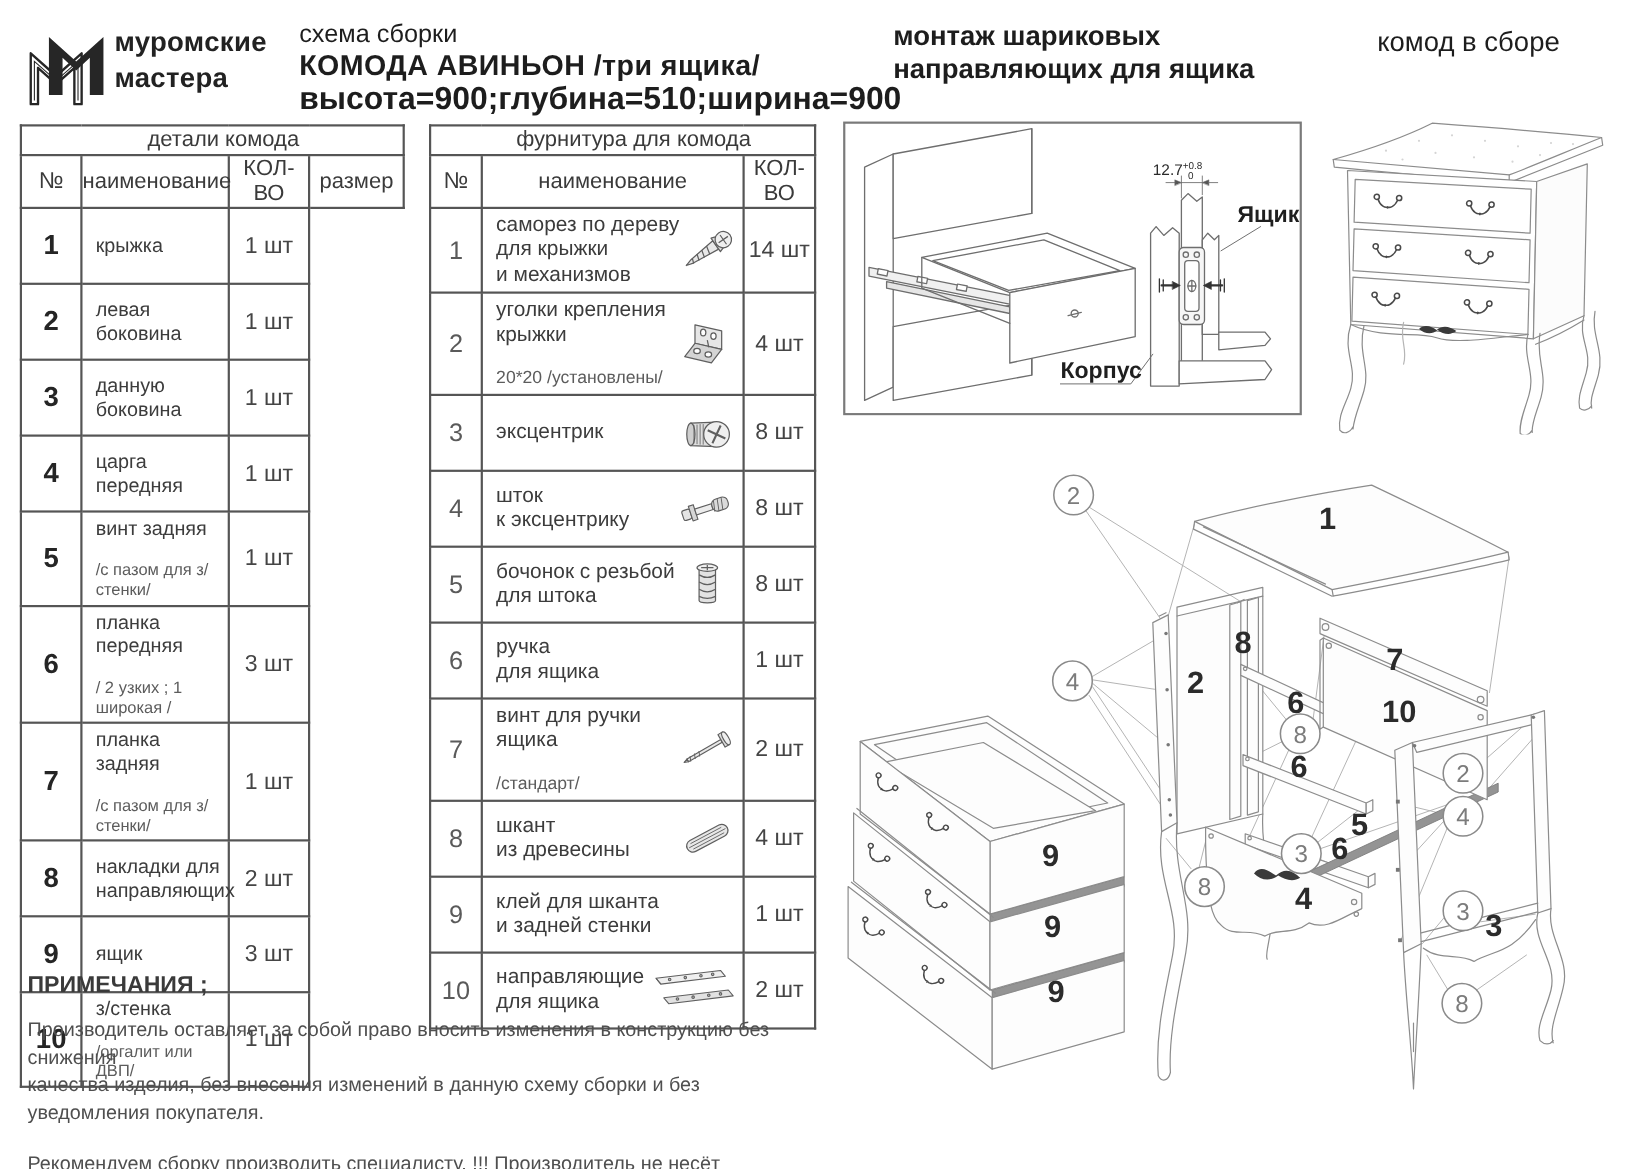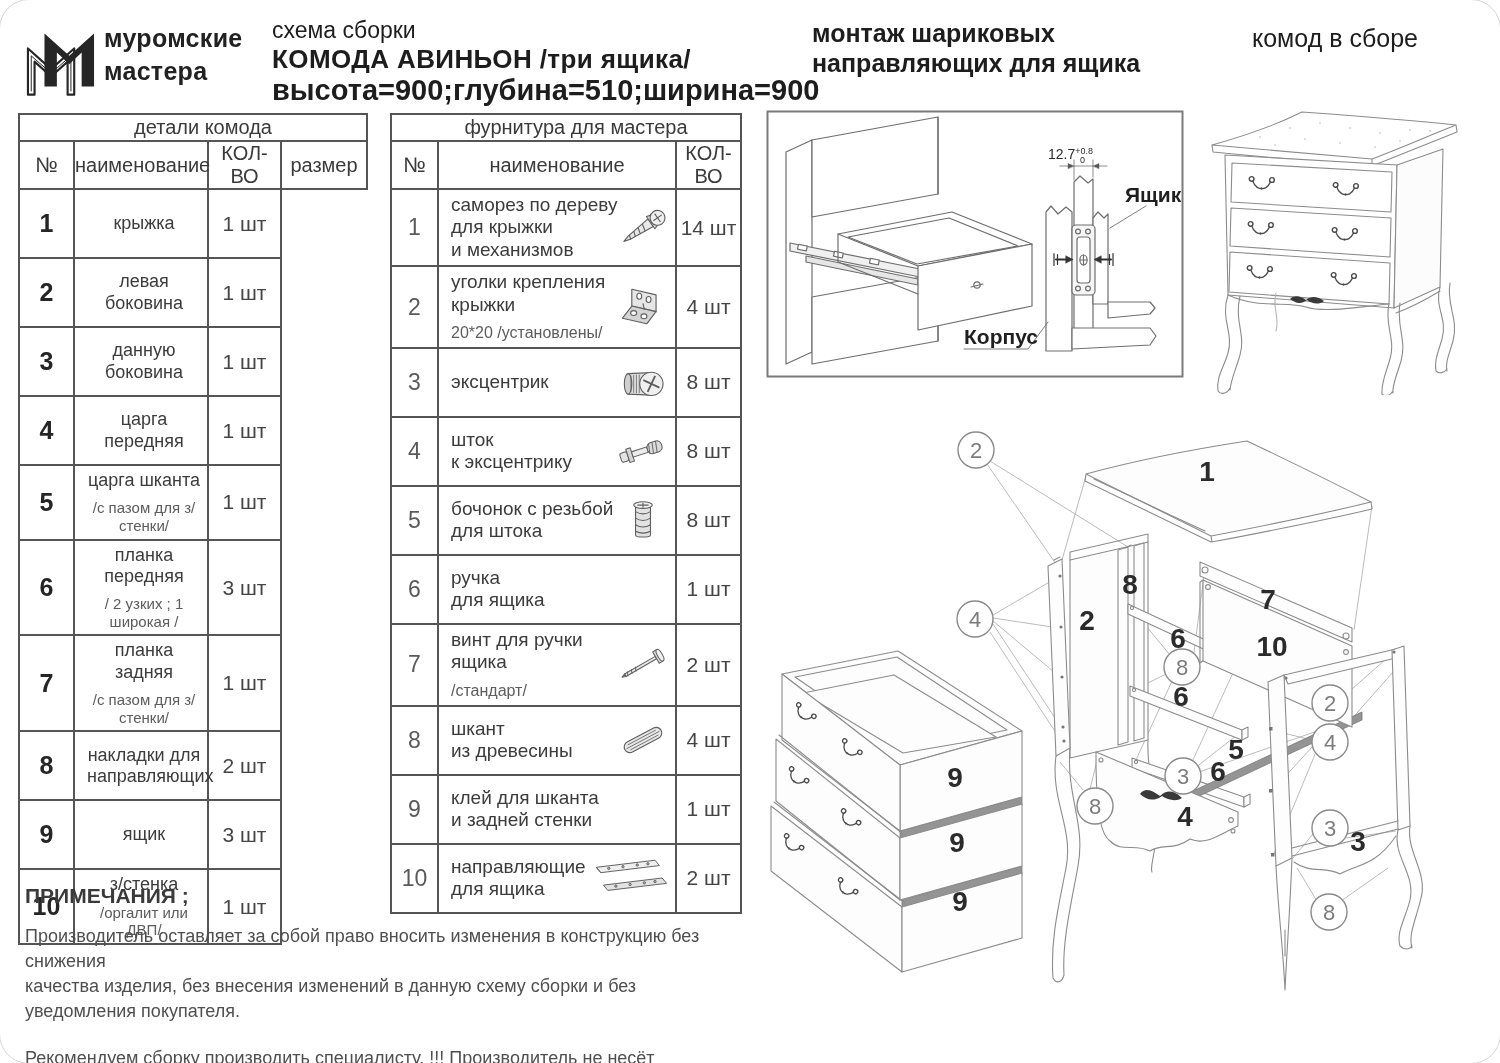--- a/index.html
+++ b/index.html
@@ -1,42 +1,42 @@
 <!DOCTYPE html>
 <html><head>
 <meta charset="utf-8">
 <style>
   html,body{margin:0;padding:0;background:#ffffff;}
   .page{
     position:relative;width:1500px;height:1063px;background:#fff;
     outline:1px solid #d6d6d6;overflow:hidden;
-    font-family:"Liberation Sans",sans-serif;color:#333;border-radius:29px;
+    font-family:"Liberation Sans",sans-serif;color:#333;
   }
   .abs{position:absolute;}
   
   .brand{left:104px;top:22px;font-size:25px;font-weight:600;color:#222;line-height:33px;letter-spacing:.3px;}
   .doc-title{left:272px;top:16px;color:#1d1d1d;}
   .doc-title .l1{font-size:23px;font-weight:500;line-height:28px;}
   .doc-title .l2{font-size:26px;font-weight:700;line-height:31px;letter-spacing:.4px;}
   .doc-title .l3{font-size:29px;font-weight:700;line-height:30px;}
   .mount-title{left:812px;top:18px;font-size:25px;font-weight:700;color:#1d1d1d;line-height:30px;}
   .assembled-title{left:1252px;top:24px;font-size:25px;font-weight:400;color:#1d1d1d;}
   
   table.tbl{border-collapse:collapse;table-layout:fixed;background:#fff;}
   .tbl th,.tbl td{border:2px solid #555;padding:0;}
   .tbl .ttl th{height:25px;font-size:20px;font-weight:400;color:#3a3a3a;padding-left:20px;}
   .tbl .hdr th{height:38px;font-size:20px;font-weight:400;color:#3a3a3a;}
   .tbl .hdr th.c-num{font-size:21px;}
   .tbl tbody tr{height:69px;}
   td.num{text-align:center;font-size:25px;font-weight:700;color:#252525;}
   .hw-tbl td.num{font-weight:400;color:#5a5a5a;font-size:23px;}
   td.name{padding:4px 6px 4px 12px;font-size:19px;color:#3c3c3c;line-height:1.18;position:relative;}
-  .parts-tbl td.name{font-size:18px;text-align:center;}
+  .parts-tbl td.name{font-size:18px;}
   .nm{white-space:pre-line;}
-  .note{display:block;font-size:15px;color:#5c5c5c;margin-top:8px;white-space:pre-line;}
+  .note{display:block;font-size:15px;color:#5c5c5c;margin-top:19px;white-space:pre-line;}
   .hw-tbl .note{font-size:16px;}
   td.qty{text-align:center;font-size:21px;color:#454545;}
   .hw-icon{position:absolute;right:4px;top:50%;transform:translateY(-50%);line-height:0;}
   .hwicon{width:56px;height:48px;}
   .hwicon-slides{width:80px;height:48px;}
   
   .mount-box{left:766px;top:110px;width:418px;height:268px;}
   .line-art{stroke:#6e6e6e;stroke-width:1.2;fill:none;stroke-linejoin:round;stroke-linecap:round;}
   .fillw{fill:#fff;}
   .mt-label{font:700 21px "Liberation Sans",sans-serif;fill:#1f1f1f;}
@@ -213,21 +213,21 @@
 
         <tr>
           <td class="num">4</td>
           <td class="name"><span class="nm">царга передняя</span></td>
           <td class="qty">1 шт</td>
 
         </tr>
 
         <tr>
           <td class="num">5</td>
-          <td class="name"><span class="nm">царга шканта</span><span class="note">/с пазом для з/стенки/</span></td>
+          <td class="name"><span class="nm">винт задняя</span><span class="note">/с пазом для з/стенки/</span></td>
           <td class="qty">1 шт</td>
 
         </tr>
 
         <tr>
           <td class="num">6</td>
           <td class="name"><span class="nm">планка передняя</span><span class="note">/ 2 узких ; 1 широкая /</span></td>
           <td class="qty">3 шт</td>
 
         </tr>
@@ -265,21 +265,21 @@
   </table>
 
   <table class="tbl hw-tbl abs" style="left:390px;top:113px;width:350px">
     <colgroup>
         <col style="width:47px">
         <col style="width:238px">
         <col style="width:65px">
       </colgroup>
     <thead>
       <tr class="ttl">
-          <th colspan="3">фурнитура для мастера</th>
+          <th colspan="3">фурнитура для комода</th>
         </tr>
       <tr class="hdr">
         <th class="c-num">№</th>
         <th>наименование</th>
         <th>КОЛ- ВО</th>
       </tr>
     </thead>
     <tbody>
 
         <tr>

